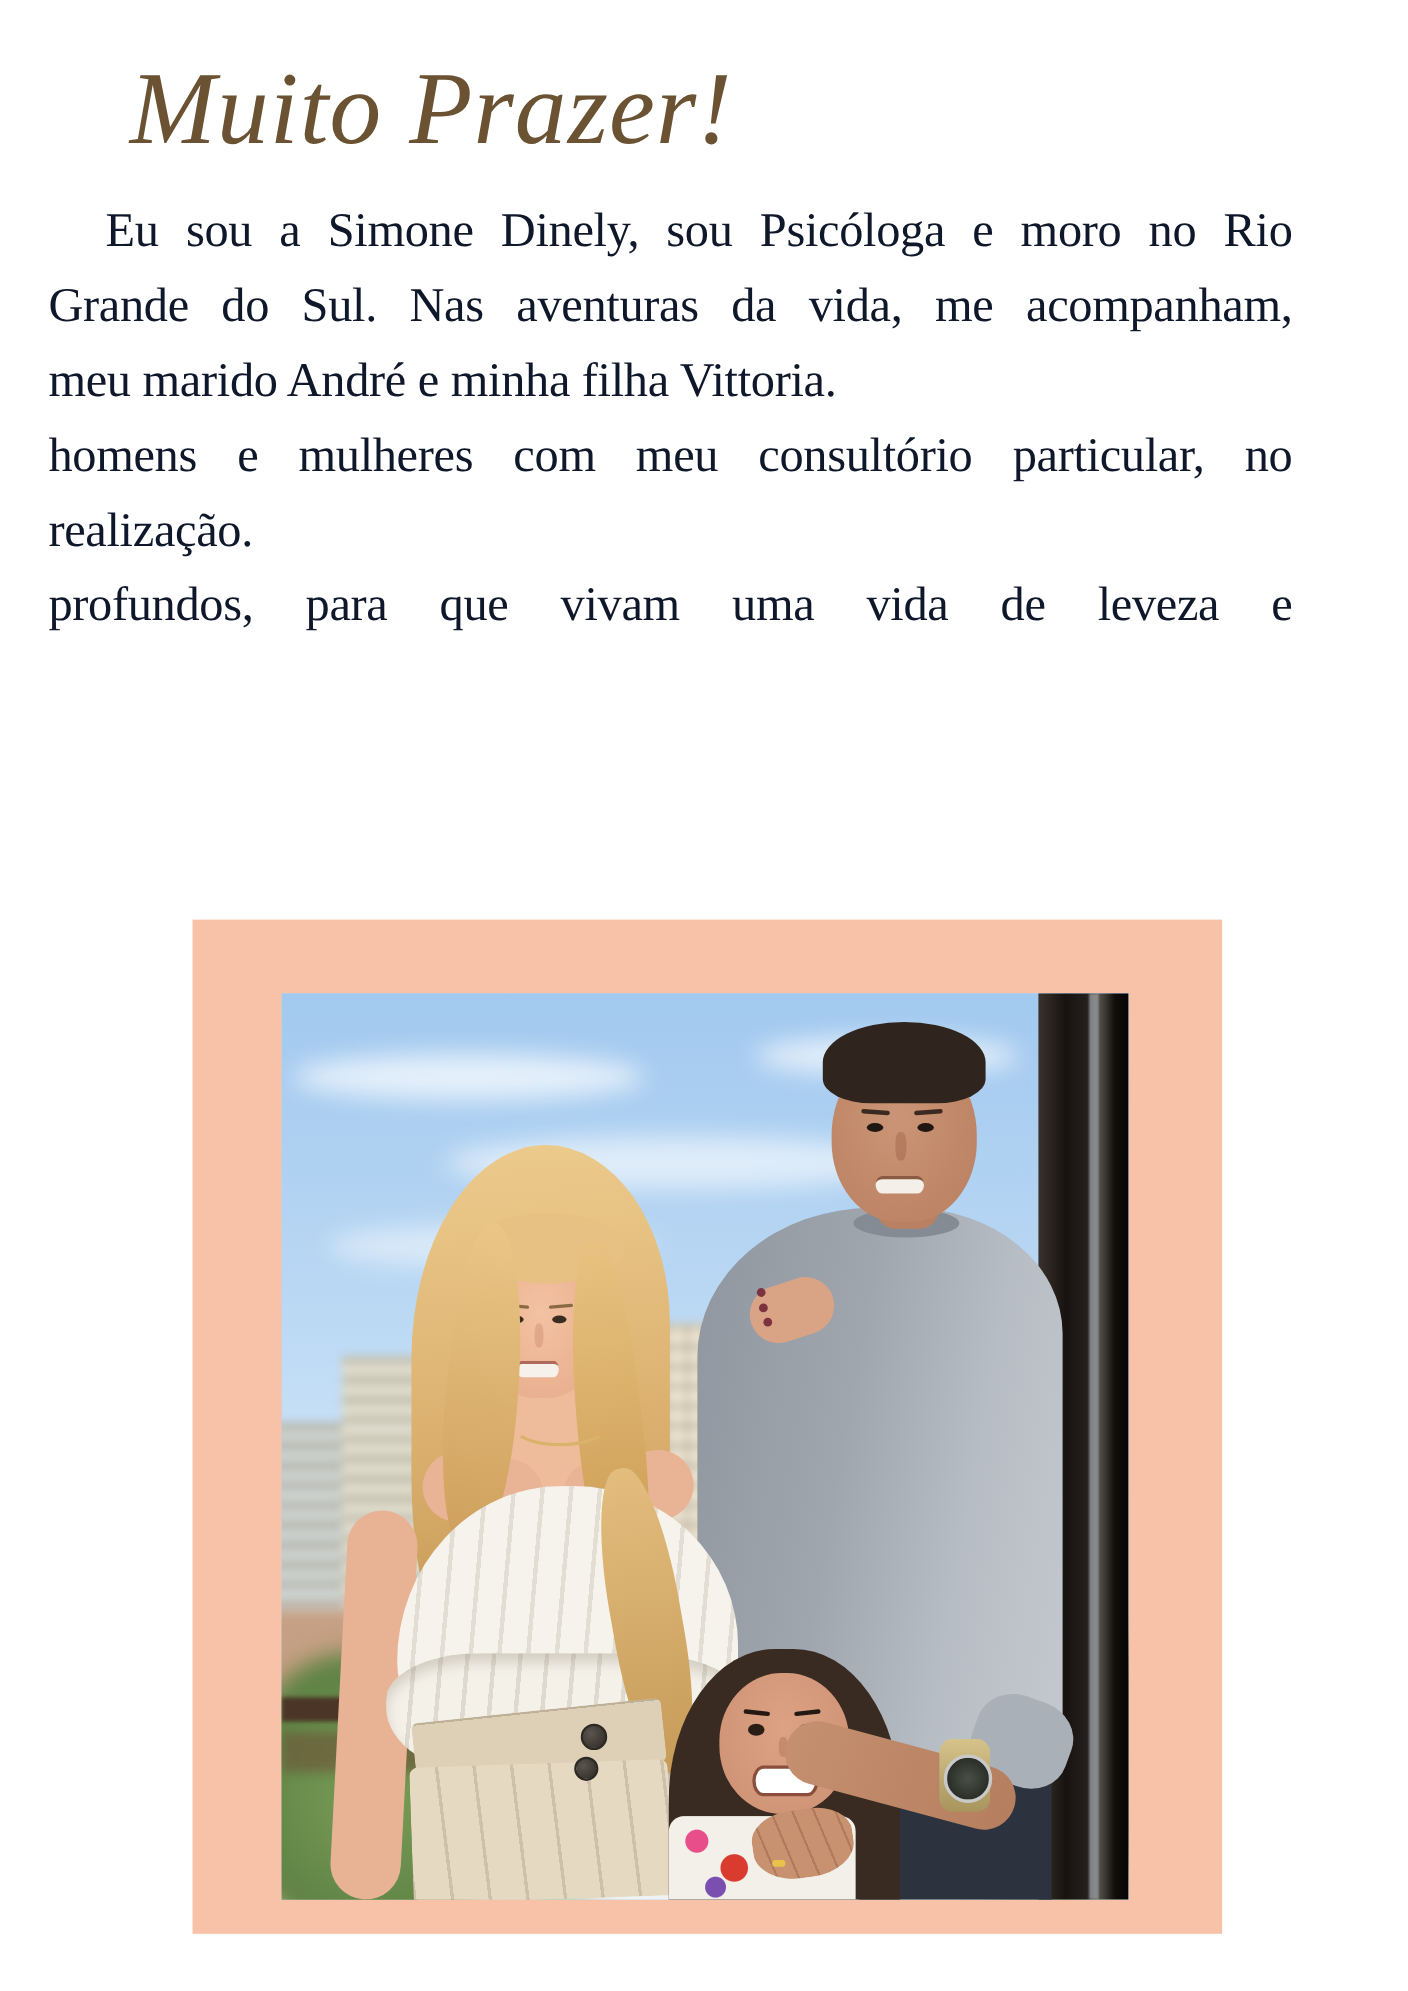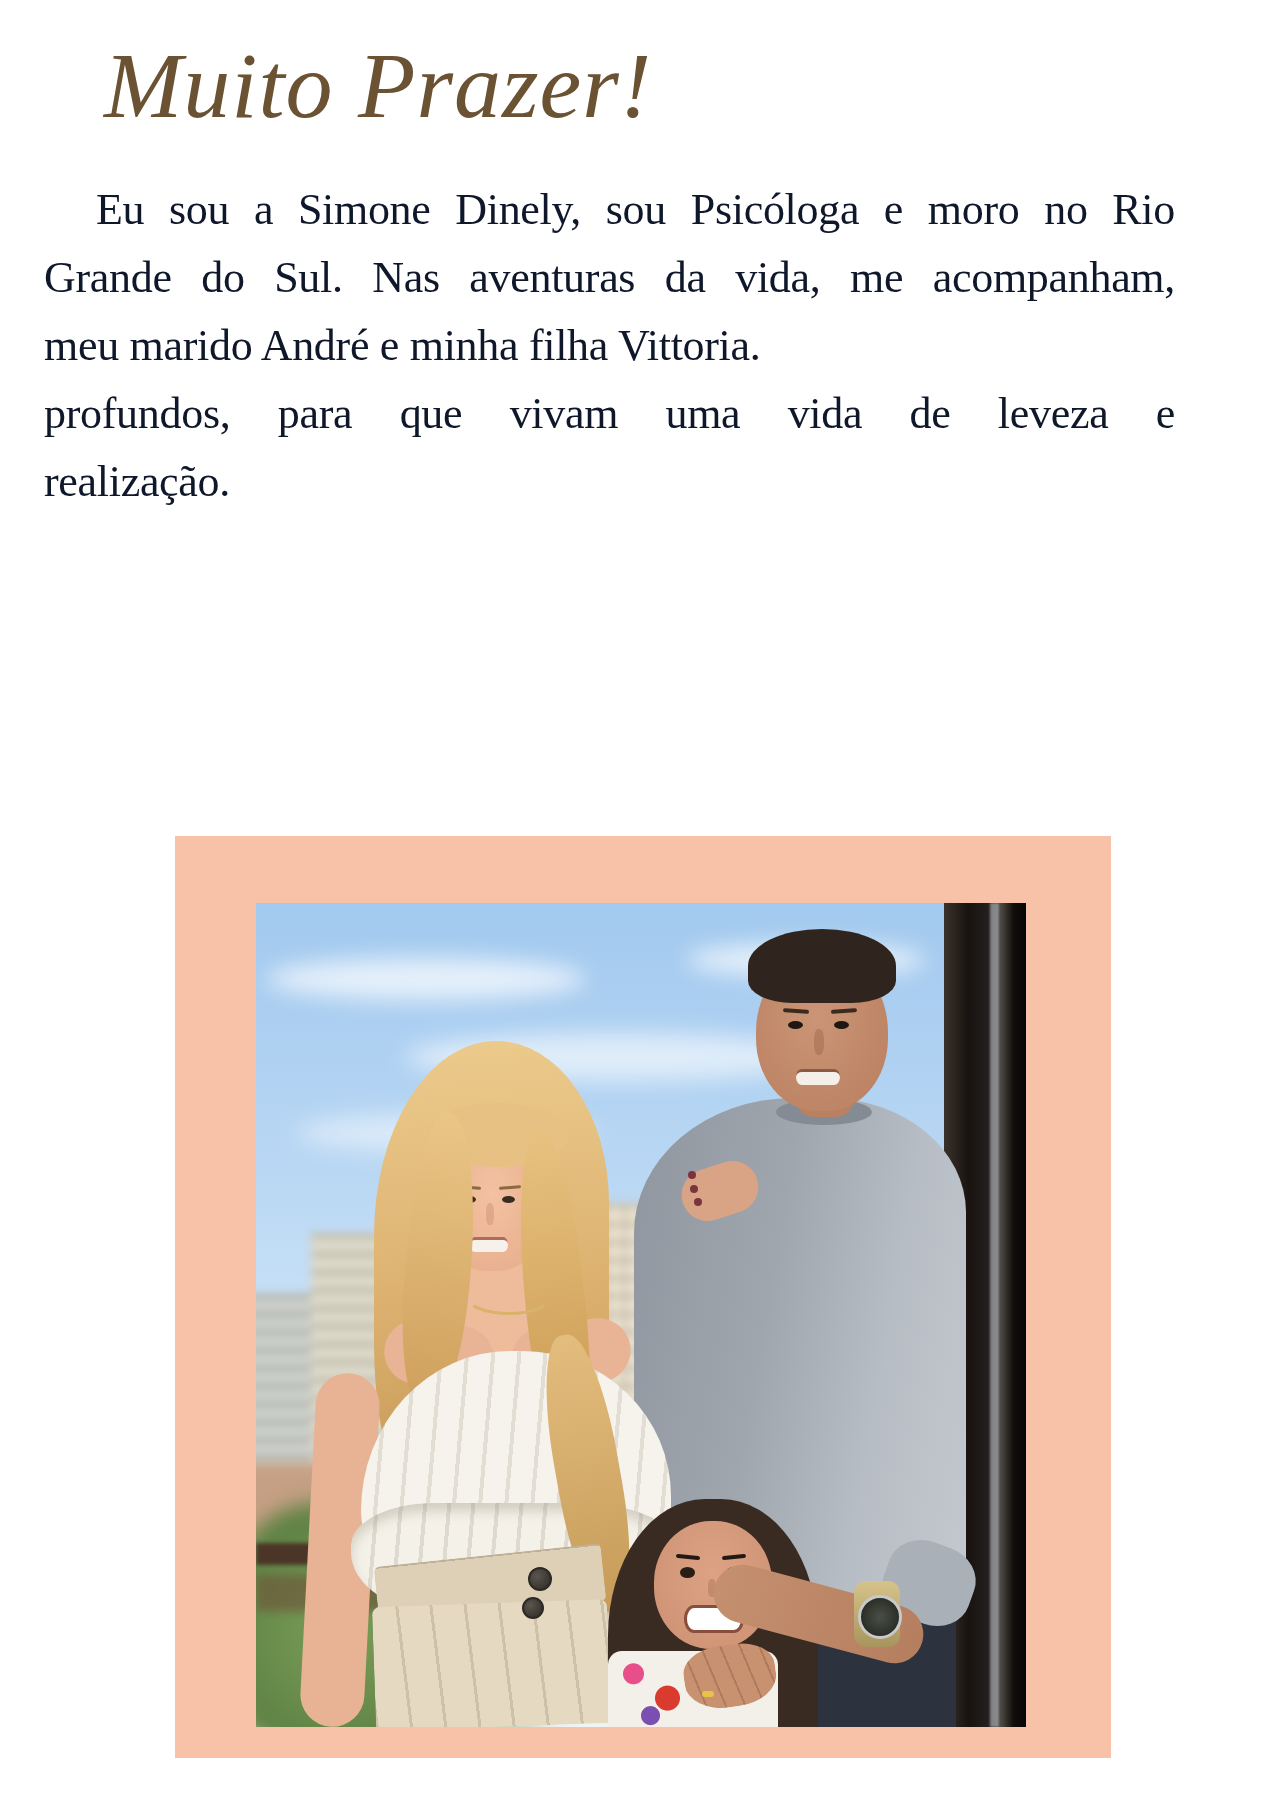--- a/index.html
+++ b/index.html
@@ -6,21 +6,21 @@
   .page{
     position:relative;
     width:1280px;height:1810px;
     background:#ffffff;
     overflow:hidden;
     font-family:"Liberation Serif", serif;
   }
   .page-title{
     position:absolute;
     left:104px;top:34px;
-    margin:0;
+    margin:14px;
     font-family:"Liberation Serif", serif;
     font-style:italic;
     font-weight:400;
     font-size:94px;
     line-height:1.1;
     letter-spacing:1px;
     color:#6a5232;
   }
   .body-text{
     position:absolute;
@@ -189,22 +189,23 @@
 <body>
 
 <div class="page">
 
   <h1 class="page-title">Muito Prazer!</h1>
 
   <div class="body-text">
     <div class="line indent">Eu sou a Simone Dinely, sou Psicóloga e moro no Rio</div>
     <div class="line">Grande do Sul. Nas aventuras da vida, me acompanham,</div>
     <div class="line endline">meu marido André e minha filha Vittoria.</div>
+    <div class="line">homens e mulheres com meu consultório particular, no</div>
+    <div class="line endline">realização.</div>
     <div class="line">profundos, para que vivam uma vida de leveza e</div>
-    <div class="line endline">realização.</div>
   </div>
 
   <div class="photo-frame">
     <div class="photo" role="img" aria-label="Family portrait on a balcony: woman with long blonde hair in a white off-shoulder ruffled top and beige skirt, man in a gray sweater with a wristwatch, smiling young girl in a colorful print dress, blurred city skyline and blue sky behind, dark window frame at right">
 
       <div class="ph sky"></div>
       <div class="ph cloud c1"></div>
       <div class="ph cloud c2"></div>
       <div class="ph cloud c3"></div>
       <div class="ph cloud c4"></div>

